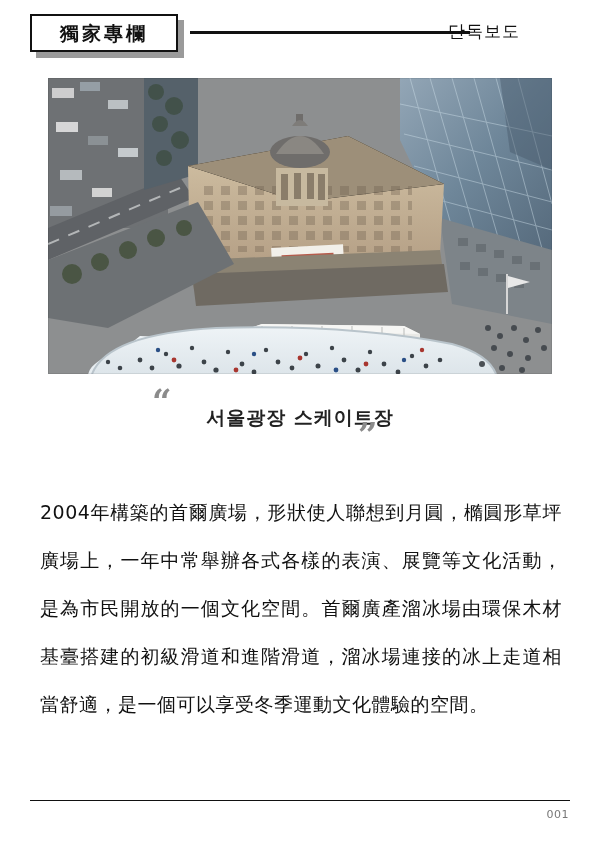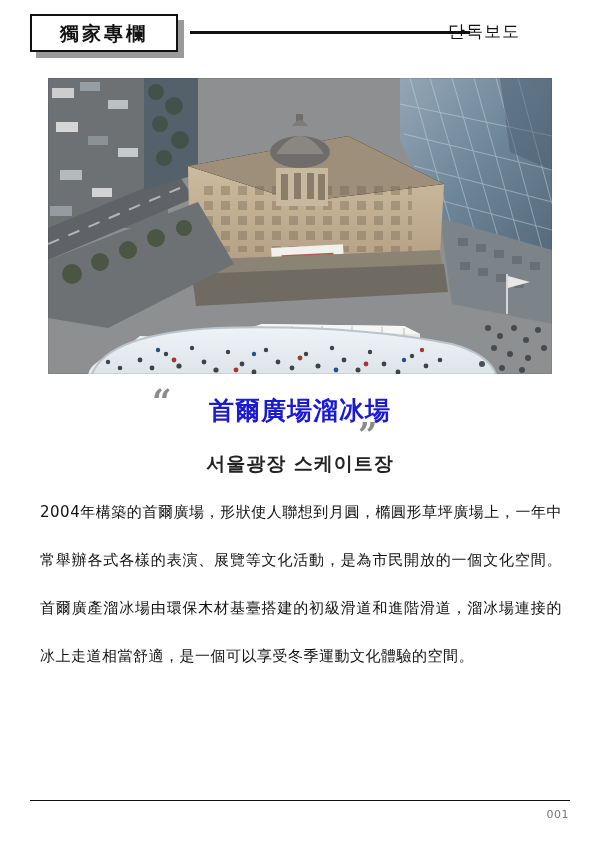--- a/index.html
+++ b/index.html
@@ -143,21 +143,21 @@
     margin: 8px;
     padding-top: 12px;
   }
 
   
   .body-text {
     position: absolute;
     left: 40px;
     top: 488px;
     width: 522px;
-    font-size: 15px;
+    font-size: 19px;
     line-height: 48px;
     color: #111111;
     text-align: justify;
     text-justify: inter-ideograph;
     letter-spacing: 0.5px;
   }
 
   
   .footer-rule {
     position: absolute;
@@ -398,21 +398,20 @@
       <rect x="458" y="196" width="2" height="40" fill="#d6d6d6"></rect>
       <path d="M460 198 L482 204 L460 210 Z" fill="#e8e8e8"></path>
 
       <rect x="0" y="0" width="504" height="296" fill="none" stroke="#000000" stroke-opacity="0.08" stroke-width="2"></rect>
     </svg>
   </div>
 
   <div class="caption-wrap">
     <div class="quote-open">“</div>
     <div class="quote-close">”</div>
-    <h1 class="title-cn">首爾廣場溜冰場</h1>
     <h2 class="title-kr">서울광장 스케이트장</h2>
   </div>
 
   <div class="body-text">2004年構築的首爾廣場，形狀使人聯想到月圓，橢圓形草坪廣場上，一年中常舉辦各式各樣的表演、展覽等文化活動，是為市民開放的一個文化空間。首爾廣產溜冰場由環保木材基臺搭建的初級滑道和進階滑道，溜冰場連接的冰上走道相當舒適，是一個可以享受冬季運動文化體驗的空間。</div>
 
   <div class="footer-rule"></div>
   <div class="footer-right">001</div>
 
 </div>
 

